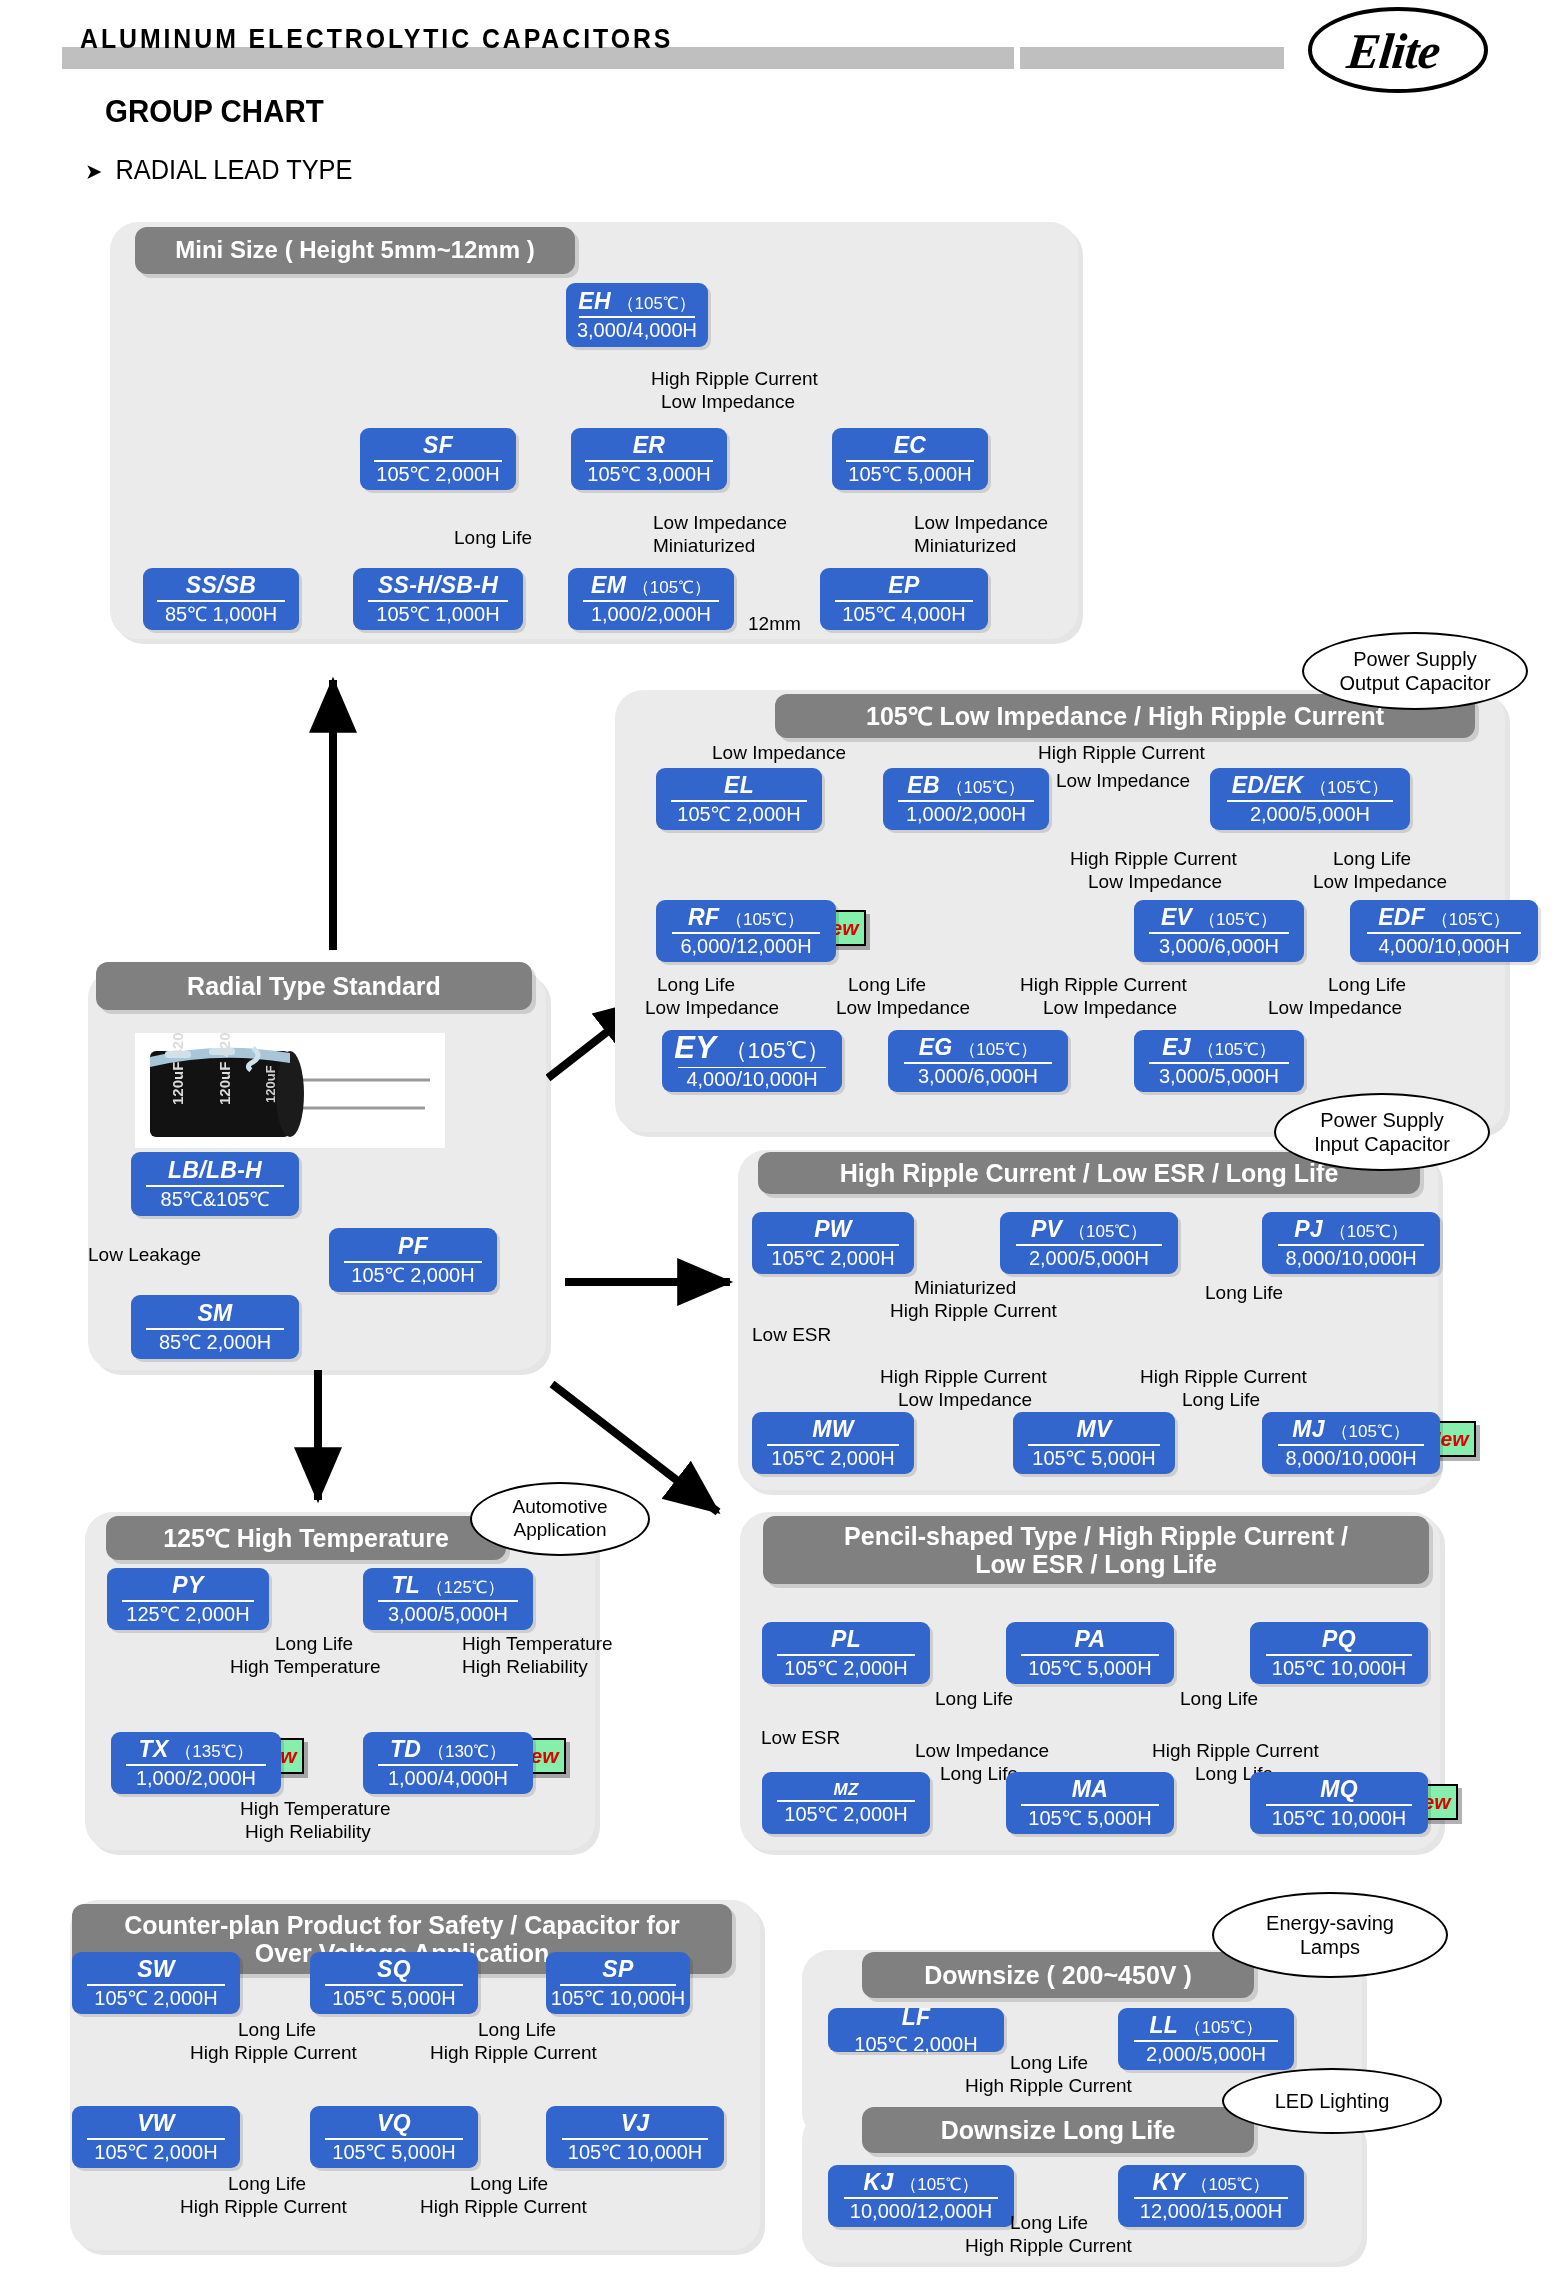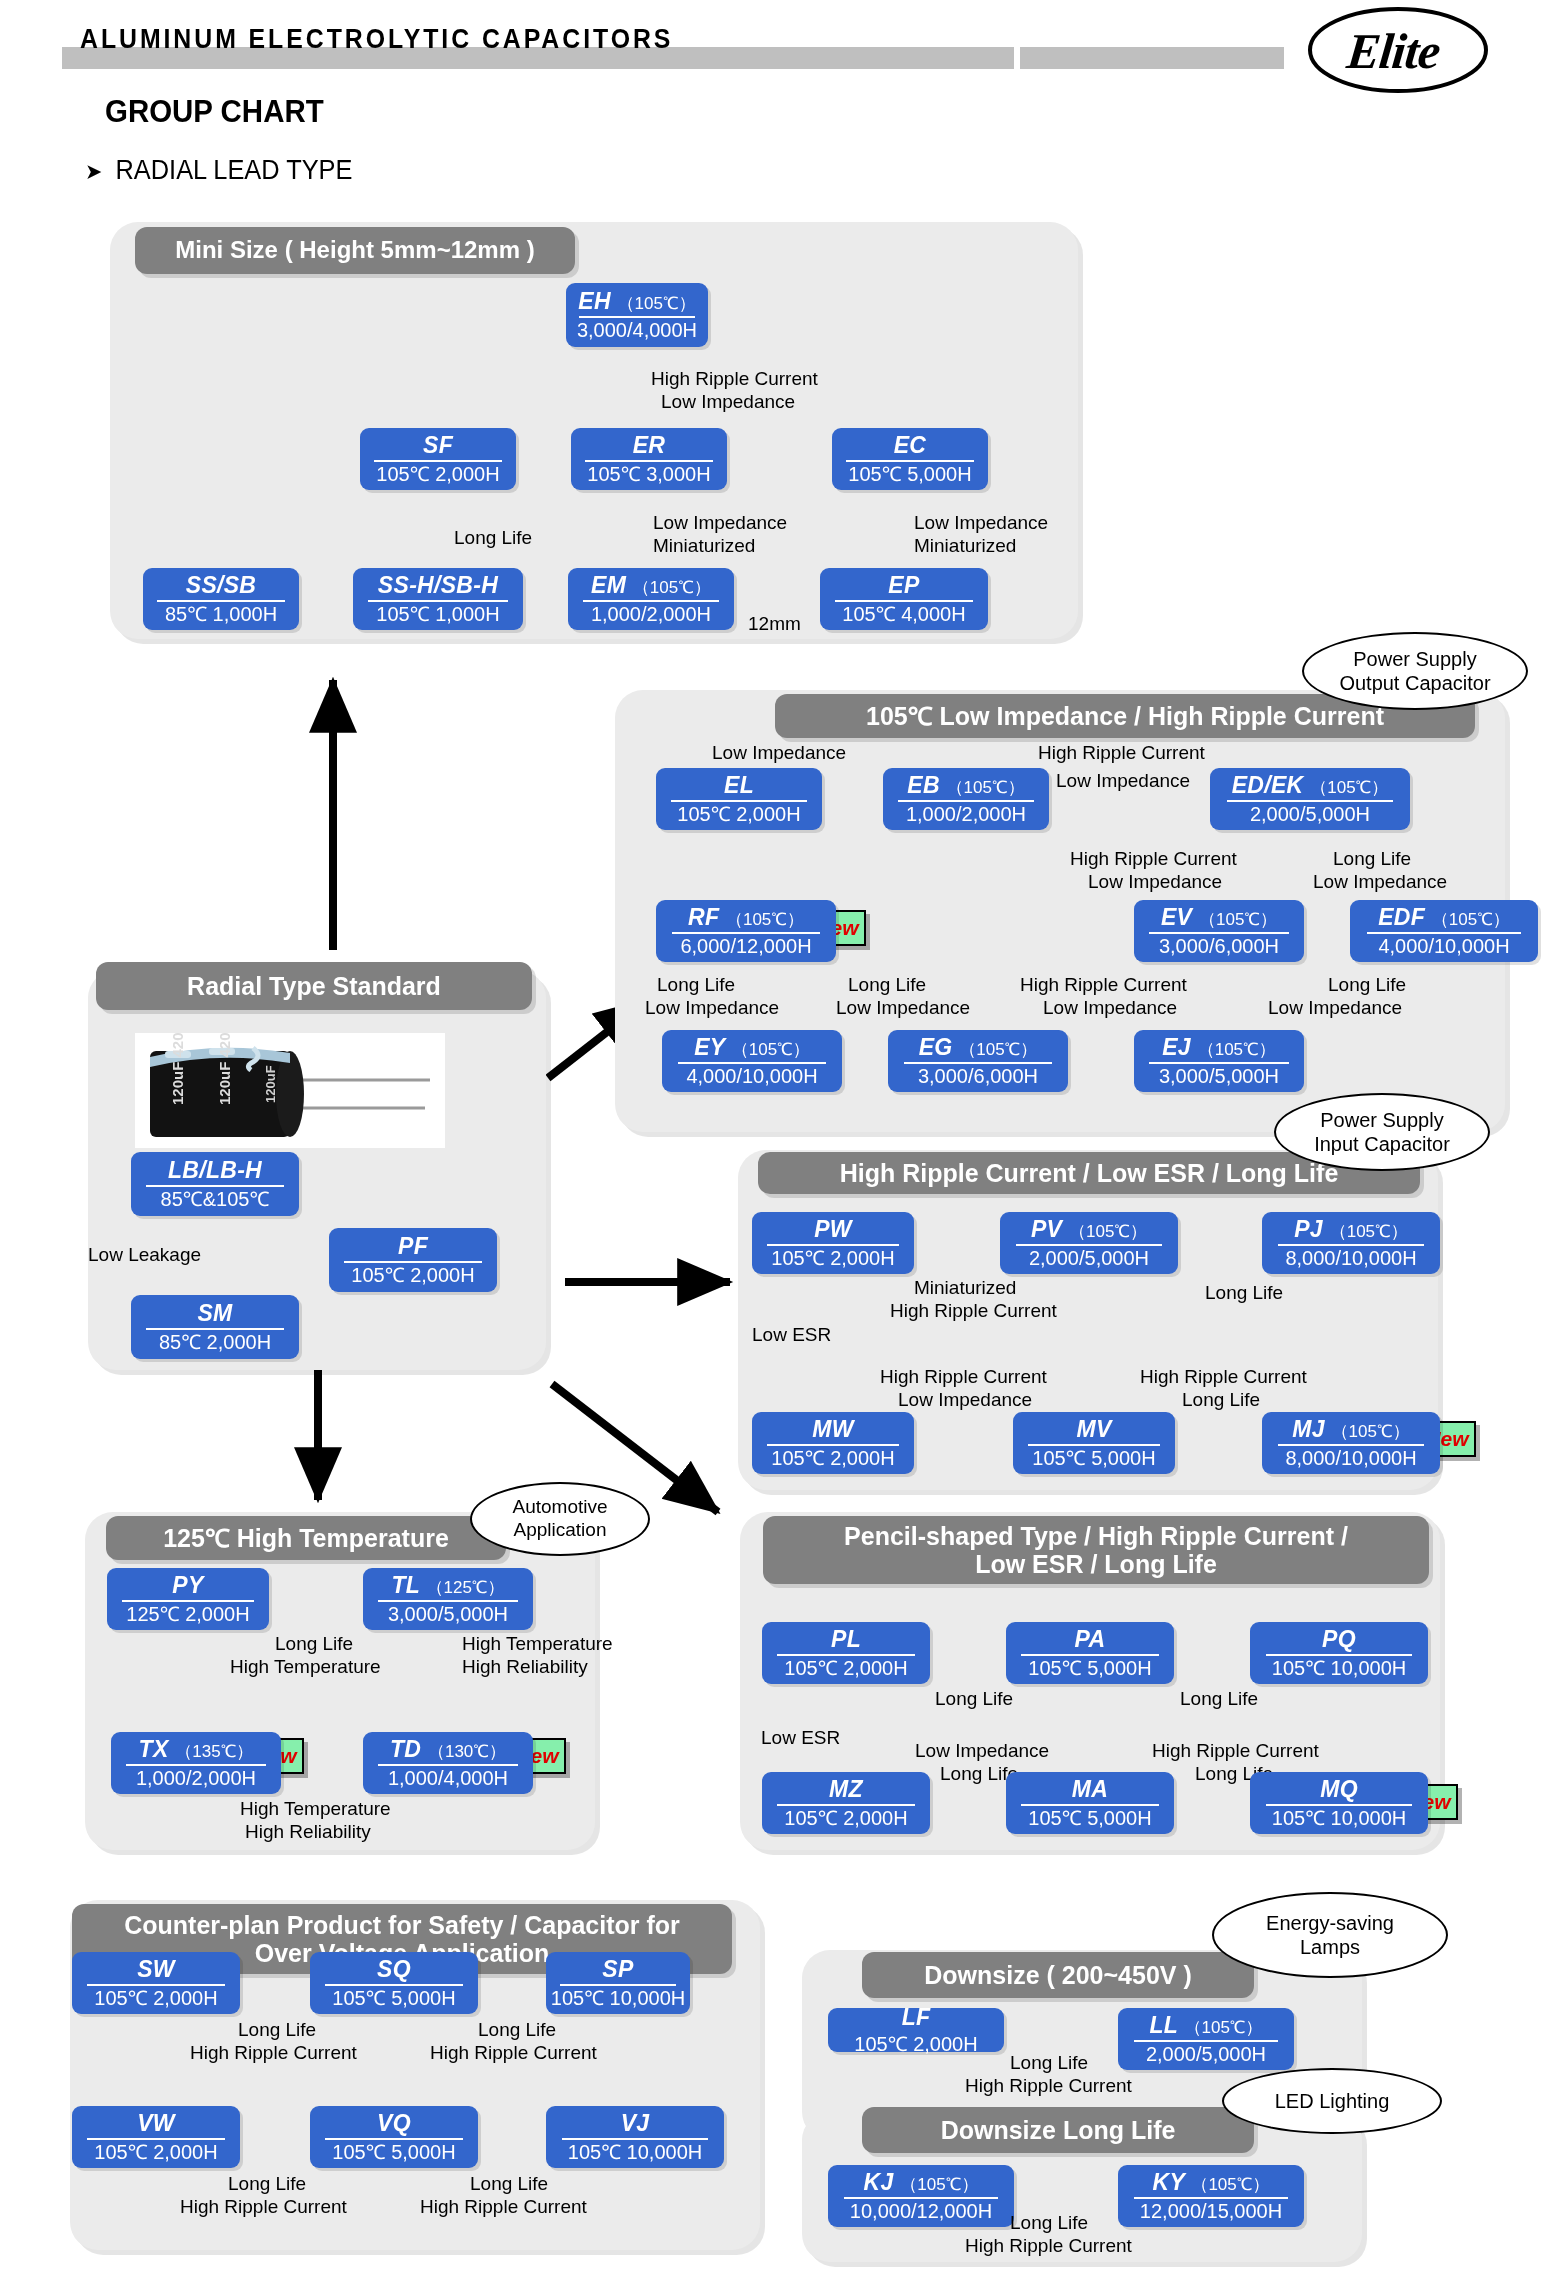--- a/index.html
+++ b/index.html
@@ -240,21 +240,21 @@
 <div class="lbl c" style="left:657px;top:974px;font-size:19px;">Long Life</div>
 <div class="lbl c" style="left:645px;top:997px;font-size:19px;">Low Impedance</div>
 <div class="lbl c" style="left:848px;top:974px;font-size:19px;">Long Life</div>
 <div class="lbl c" style="left:836px;top:997px;font-size:19px;">Low Impedance</div>
 <div class="lbl c" style="left:1020px;top:974px;font-size:19px;">High Ripple Current</div>
 <div class="lbl c" style="left:1043px;top:997px;font-size:19px;">Low Impedance</div>
 <div class="lbl c" style="left:1328px;top:974px;font-size:19px;">Long Life</div>
 <div class="lbl c" style="left:1268px;top:997px;font-size:19px;">Low Impedance</div>
 
 <div class="box" style="left:662px;top:1030px;width:180px;height:62px;">
-  <div class="code" style="font-size:23px;">EY <span class="tc">（105℃）</span></div>
+  <div class="code" style="font-size:31px;">EY <span class="tc">（105℃）</span></div>
   <div class="rule"></div>
   <div class="life" style="font-size:20px;">4,000/10,000H</div>
 </div>
 <div class="box" style="left:888px;top:1030px;width:180px;height:62px;">
   <div class="code" style="font-size:23px;">EG <span class="tc">（105℃）</span></div>
   <div class="rule"></div>
   <div class="life" style="font-size:20px;">3,000/6,000H</div>
 </div>
 <div class="box" style="left:1134px;top:1030px;width:170px;height:62px;">
   <div class="code" style="font-size:23px;">EJ <span class="tc">（105℃）</span></div>
@@ -423,21 +423,21 @@
 <div class="lbl" style="left:1180px;top:1688px;font-size:19px;">Long Life</div>
 <div class="lbl" style="left:761px;top:1727px;font-size:19px;">Low ESR</div>
 <div class="lbl" style="left:915px;top:1740px;font-size:19px;">Low Impedance</div>
 <div class="lbl" style="left:940px;top:1763px;font-size:19px;">Long Life</div>
 <div class="lbl" style="left:1152px;top:1740px;font-size:19px;">High Ripple Current</div>
 <div class="lbl" style="left:1195px;top:1763px;font-size:19px;">Long Life</div>
 
 <div class="newbadge" style="left:1400px;top:1748px;width:54px;height:32px;font-size:21px;">New</div>
 
 <div class="box" style="left:762px;top:1772px;width:168px;height:62px;">
-  <div class="code" style="font-size:23px;">MZ</div>
+  <div class="code" style="font-size:17px;">MZ</div>
   <div class="rule"></div>
   <div class="life" style="font-size:20px;">105℃ 2,000H</div>
 </div>
 <div class="box" style="left:1006px;top:1772px;width:168px;height:62px;">
   <div class="code" style="font-size:23px;">MA</div>
   <div class="rule"></div>
   <div class="life" style="font-size:20px;">105℃ 5,000H</div>
 </div>
 <div class="box" style="left:1250px;top:1772px;width:178px;height:62px;">
   <div class="code" style="font-size:23px;">MQ</div>

